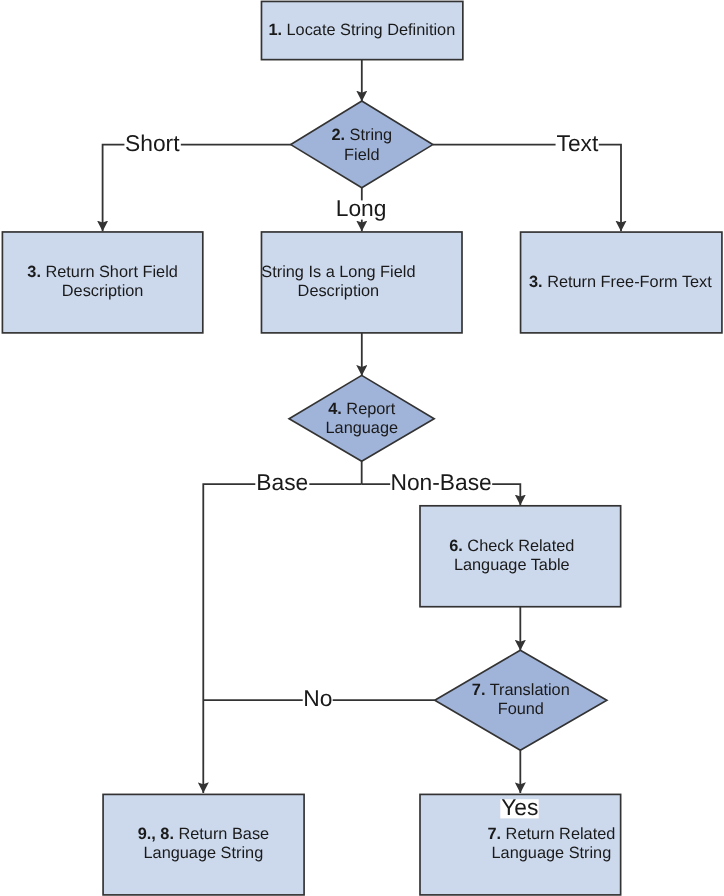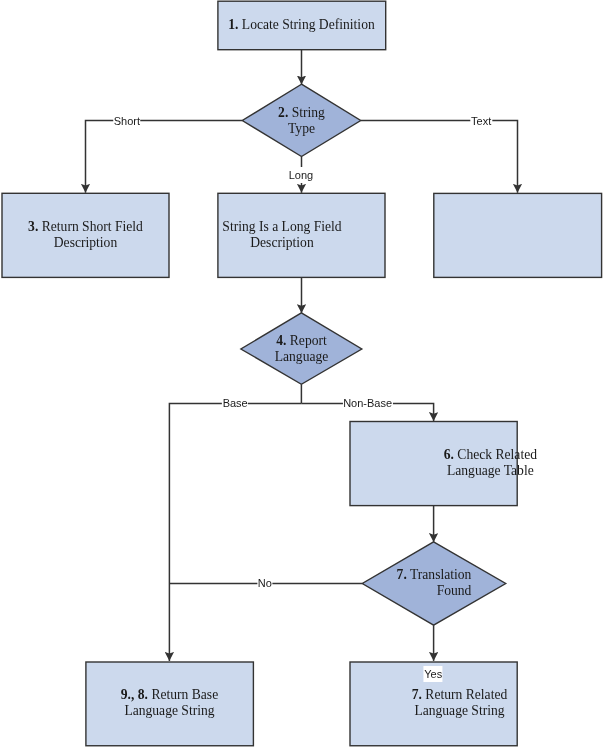--- a/index.html
+++ b/index.html
@@ -5,23 +5,23 @@
 <style>
   html,body{margin:0;padding:0;background:#ffffff;}
   body{width:603px;height:747px;overflow:hidden;
        font-family:"Liberation Sans",sans-serif;
        -webkit-font-smoothing:antialiased;}
   #flowchart{position:relative;width:603px;height:747px;background:#ffffff;}
   #wires{position:absolute;left:0;top:0;width:603px;height:747px;}
   .node-label{position:absolute;text-align:center;color:#1a1a1a;
        font-size:13.6px;line-height:16px;letter-spacing:0;
        display:flex;align-items:center;justify-content:center;
-       filter:opacity(1);font-family:Liberation Serif, serif;}
+       filter:opacity(1);}
   .node-label .num{font-weight:bold;}
-  .edge-label{position:absolute;color:#1a1a1a;font-size:11px;line-height:16px;
+  .edge-label{position:absolute;color:#1a1a1a;font-size:19px;line-height:16px;
        background:#ffffff;text-align:center;white-space:nowrap;
        transform:translate(-50%,-50%);padding:0 0.6px;
        filter:opacity(1);}
 </style>
 </head>
 <body>
 
 <div id="flowchart">
 
   <svg id="wires" viewBox="0 0 603 747" xmlns="http://www.w3.org/2000/svg">
@@ -61,48 +61,52 @@
   </svg>
 
   <div class="node-label" style="left:217px;top:0.3px;width:169px;height:49px;">
     <div><span class="num">1.</span>
       <span>Locate String Definition</span></div>
   </div>
 
   <div class="node-label" style="left:242px;top:84px;width:119px;height:73px;">
     <div><span class="num">2.</span>
       <span>String</span><br>
-      <span>Type</span></div>
+      <span>Field</span></div>
   </div>
 
   <div class="node-label" style="left:1px;top:193px;width:169px;height:84px;">
     <div><span class="num">3.</span>
       <span>Return Short Field</span><br>
       <span>Description</span></div>
   </div>
 
   <div class="node-label" style="left:202px;top:193px;width:160px;height:84px;">
     <div><span>String Is a Long Field</span><br>
       <span>Description</span></div>
   </div>
 
+  <div class="node-label" style="left:433px;top:193px;width:168px;height:84px;">
+    <div><span class="num">3.</span>
+      <span>Return Free-Form Text</span></div>
+  </div>
 
   <div class="node-label" style="left:241px;top:313px;width:121px;height:71px;">
     <div><span class="num">4.</span>
       <span>Report</span><br>
       <span>Language</span></div>
   </div>
 
-  <div class="node-label" style="left:368px;top:420.3px;width:169px;height:85px;justify-content:flex-end;">
+  <div class="node-label" style="left:342px;top:420.3px;width:169px;height:85px;">
     <div><span class="num">6.</span>
       <span>Check Related</span><br>
       <span>Language Table</span></div>
   </div>
 
-  <div class="node-label" style="left:362px;top:541px;width:144px;height:83px;text-align:right;">
+  <div class="node-label" style="left:362px;top:541px;width:144px;height:83px;">
     <div><span class="num">7.</span>
       <span>Translation</span><br>
       <span>Found</span></div>
   </div>
 
   <div class="node-label" style="left:85px;top:661px;width:169px;height:84px;">
     <div><span class="num">9., 8.</span>
       <span>Return Base</span><br>
       <span>Language String</span></div>
   </div>

